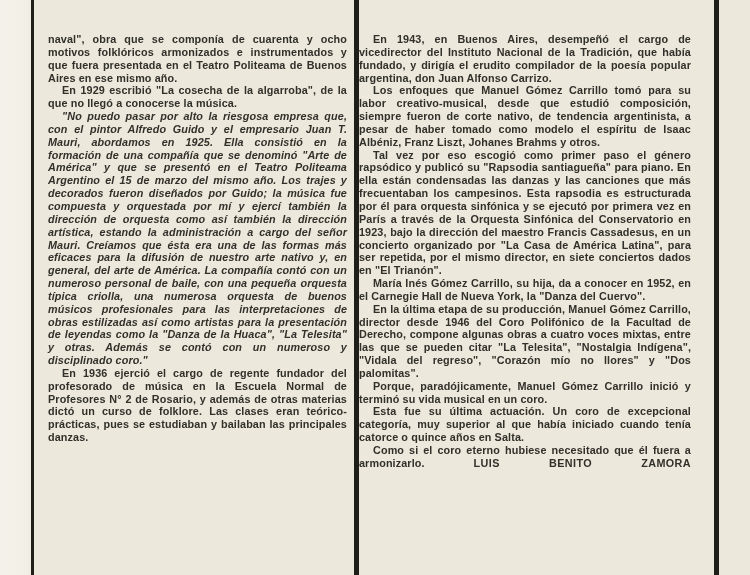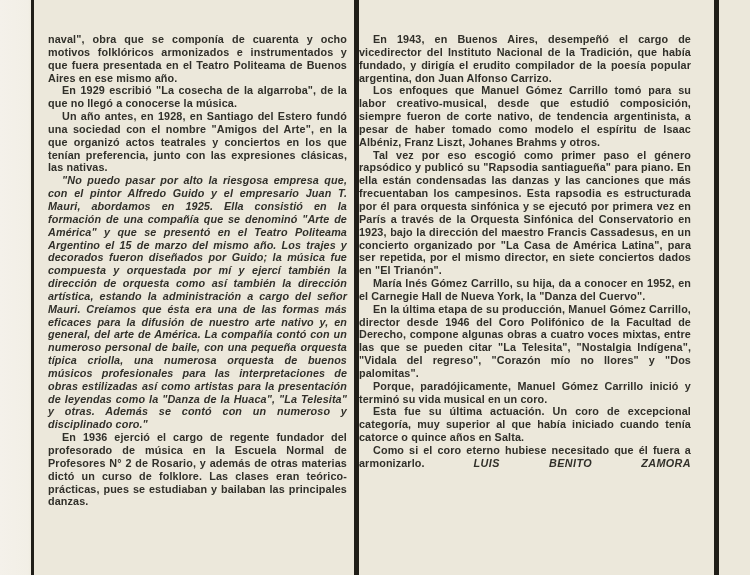--- a/index.html
+++ b/index.html
@@ -41,35 +41,33 @@
 
   p.para { margin: 0; padding: 0; }
   p.para.indent { text-indent: 14px; }
   p.para.italic { font-style: italic; }
   p.para.sig-line { text-align-last: justify; }
 
   .sig {
     font-weight: bold;
     white-space: nowrap;
     letter-spacing: 0.4px;
-    font-style: italic;
   }
 </style>
 </head>
 <body>
 
 <div class="page">
   <div class="rule rule-left"></div>
   <div class="rule rule-center"></div>
   <div class="rule rule-right"></div>
   <div id="columns-root">
       <div class="column col-left">
         <p class="para">naval", obra que se componía de cuarenta y ocho motivos folklóricos armonizados e instrumentados y que fuera presentada en el Teatro Politeama de Buenos Aires en ese mismo año.</p>
         <p class="para indent">En 1929 escribió "La cosecha de la algarroba", de la que no llegó a conocerse la música.</p>
-        <p class="para indent">Un año antes, en 1928, en Santiago del Estero fundó una sociedad con el nombre "Amigos del Arte", en la que organizó actos teatrales y conciertos en los que tenían preferencia, junto con las expresiones clásicas, las nativas.</p>
         <p class="para indent italic">"No puedo pasar por alto la riesgosa empresa que, con el pintor Alfredo Guido y el empresario Juan T. Mauri, abordamos en 1925. Ella consistió en la formación de una compañía que se denominó "Arte de América" y que se presentó en el Teatro Politeama Argentino el 15 de marzo del mismo año. Los trajes y decorados fueron diseñados por Guido; la música fue compuesta y orquestada por mí y ejercí también la dirección de orquesta como así también la dirección artística, estando la administración a cargo del señor Mauri. Creíamos que ésta era una de las formas más eficaces para la difusión de nuestro arte nativo y, en general, del arte de América. La compañía contó con un numeroso personal de baile, con una pequeña orquesta típica criolla, una numerosa orquesta de buenos músicos profesionales para las interpretaciones de obras estilizadas así como artistas para la presentación de leyendas como la "Danza de la Huaca", "La Telesita" y otras. Además se contó con un numeroso y disciplinado coro."</p>
         <p class="para indent">En 1936 ejerció el cargo de regente fundador del profesorado de música en la Escuela Normal de Profesores N° 2 de Rosario, y además de otras materias dictó un curso de folklore. Las clases eran teórico-prácticas, pues se estudiaban y bailaban las principales danzas.</p>
       </div>
       <div class="column col-right">
         <p class="para indent">En 1943, en Buenos Aires, desempeñó el cargo de vicedirector del Instituto Nacional de la Tradición, que había fundado, y dirigía el erudito compilador de la poesía popular argentina, don Juan Alfonso Carrizo.</p>
         <p class="para indent">Los enfoques que Manuel Gómez Carrillo tomó para su labor creativo-musical, desde que estudió composición, siempre fueron de corte nativo, de tendencia argentinista, a pesar de haber tomado como modelo el espíritu de Isaac Albéniz, Franz Liszt, Johanes Brahms y otros.</p>
         <p class="para indent">Tal vez por eso escogió como primer paso el género rapsódico y publicó su "Rapsodia santiagueña" para piano. En ella están condensadas las danzas y las canciones que más frecuentaban los campesinos. Esta rapsodia es estructurada por él para orquesta sinfónica y se ejecutó por primera vez en París a través de la Orquesta Sinfónica del Conservatorio en 1923, bajo la dirección del maestro Francis Cassadesus, en un concierto organizado por "La Casa de América Latina", para ser repetida, por el mismo director, en siete conciertos dados en "El Trianón".</p>
         <p class="para indent">María Inés Gómez Carrillo, su hija, da a conocer en 1952, en el Carnegie Hall de Nueva York, la "Danza del Cuervo".</p>
         <p class="para indent">En la última etapa de su producción, Manuel Gómez Carrillo, director desde 1946 del Coro Polifónico de la Facultad de Derecho, compone algunas obras a cuatro voces mixtas, entre las que se pueden citar "La Telesita", "Nostalgia Indígena", "Vidala del regreso", "Corazón mío no llores" y "Dos palomitas".</p>
         <p class="para indent">Porque, paradójicamente, Manuel Gómez Carrillo inició y terminó su vida musical en un coro.</p>

